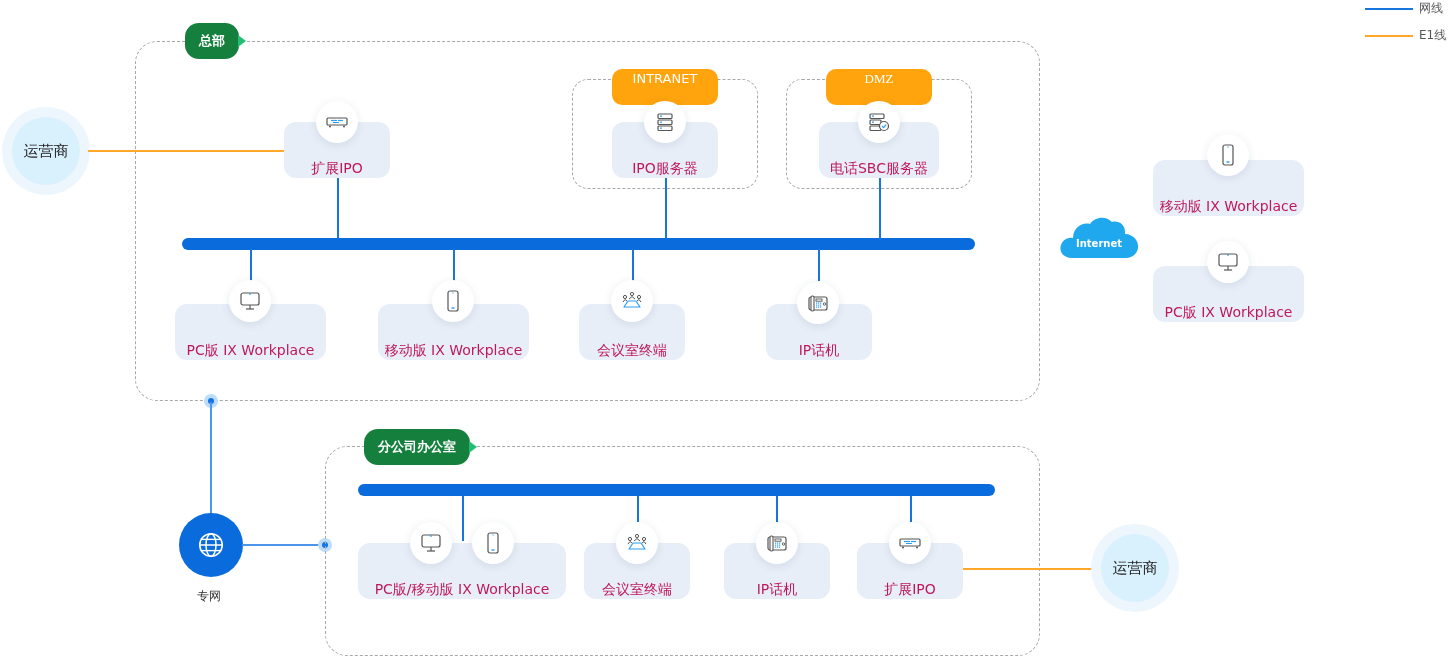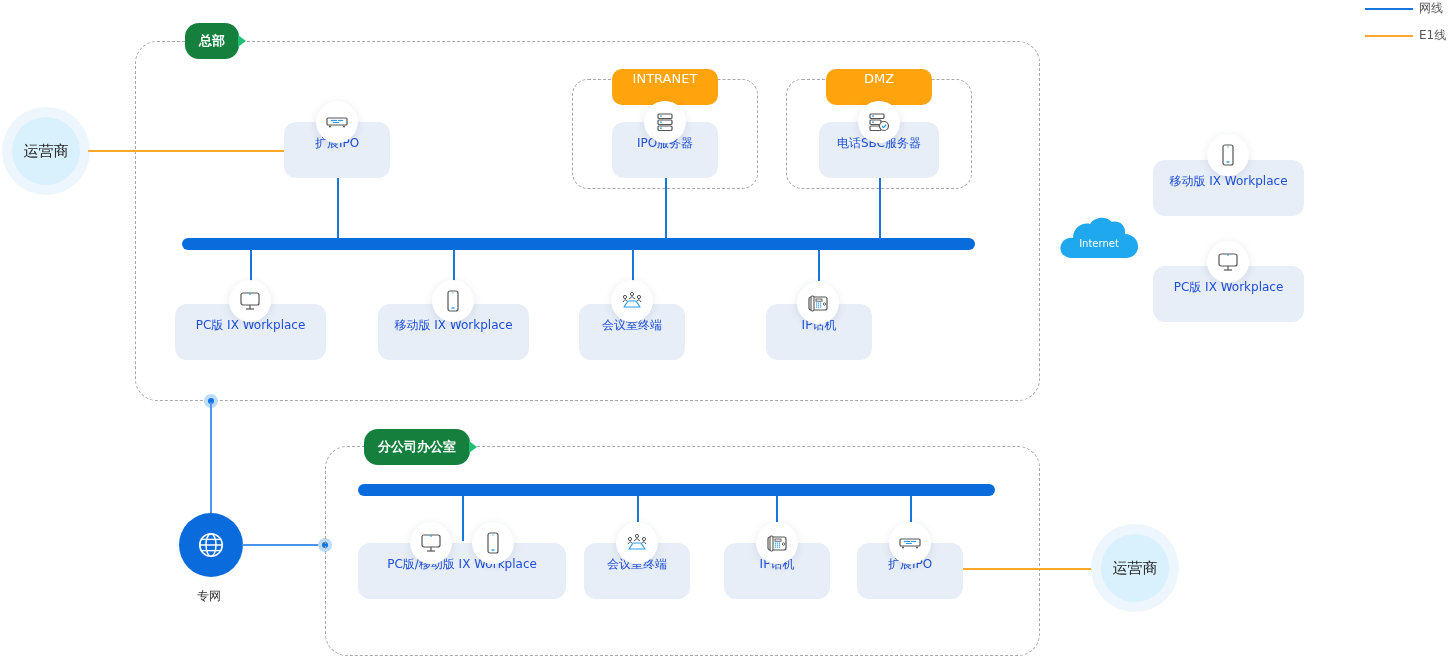--- a/index.html
+++ b/index.html
@@ -21,22 +21,22 @@
                line-height: 20px; text-align: center; border-radius: 10px; }
 
   
   .bus { position: absolute; background: #0a6cdc; height: 12px; border-radius: 6px; }
   .vline { position: absolute; width: 1.5px; background: #1875de; }
   .hline-orange { position: absolute; height: 1.5px; background: #ffa726; }
   .hline-blue { position: absolute; height: 2px; background: #4c95ea; }
 
   
   .card { position: absolute; background: #e8eef7; border-radius: 12px; height: 56px;
-          display: flex; align-items: flex-end; justify-content: center; padding-bottom: 26px;
-          font-size: 12px; color: #1d4ed8; white-space: nowrap; }
+          display: flex; align-items: flex-end; justify-content: center; padding-bottom: 0;
+          font-size: 14px; color: #be185d; white-space: nowrap; }
   .bubble { position: absolute; width: 42px; height: 42px; border-radius: 50%; background: #fff;
             box-shadow: 0 2px 8px rgba(40,70,120,0.12); display: flex; align-items: center; justify-content: center; }
   .bubble svg { width: 24px; height: 24px; }
 
   
   .carrier-outer { position: absolute; width: 88px; height: 88px; border-radius: 50%; background: #eef6fd; }
   .carrier-inner { position: absolute; left: 10px; top: 10px; width: 68px; height: 68px; border-radius: 50%;
                    background: #d9f0fd; display: flex; align-items: center; justify-content: center; font-size: 15px; color: #222; }
 
   
@@ -124,21 +124,21 @@
   <span class="legend-line" style="background:#ffa726"></span>
   <span>E1线</span>
 </div>
 
 <div class="zone" style="left:135px; top:41px; width:905px; height:360px;"></div>
 <div class="tag-green" style="left:185px; top:23px;">总部</div>
 
 <div class="zone" style="left:572px; top:79px; width:186px; height:110px; border-radius:16px;"></div>
 <div class="tag-orange" style="left:612px; top:69px; width:106px;">INTRANET</div>
 <div class="zone" style="left:786px; top:79px; width:186px; height:110px; border-radius:16px;"></div>
-<div class="tag-orange" style="left:826px; top:69px; width:106px;">DMZ</div>
+<div class="tag-orange" style="left:826px; top:69px; width:106px;font-family:Liberation Serif, serif;">DMZ</div>
 
 <div class="carrier-outer" style="left:2px; top:107px;">
   <div class="carrier-inner">运营商</div>
 </div>
 <div class="hline-orange" style="left:88px; top:150px; width:197px;"></div>
 
 <div class="bus" style="left:182px; top:238px; width:793px;"></div>
 
 <div class="vline" style="left:337px; top:177px; height:62px;"></div>
 <div class="vline" style="left:665px; top:177px; height:62px;"></div>
@@ -209,21 +209,21 @@
 <div class="bubble" style="left:797px; top:282px;">
     <svg>
       <use href="#ic-desk-phone"></use>
     </svg>
   </div>
 
 <div class="abs" style="left:1058px; top:214px; width:82px; height:46px;">
   <svg width="82" height="46" viewBox="0 0 82 46">
     <path d="M14 44 C4 44 1 36 3 31 C5 25 11 23 15 24 C15 14 24 8 32 10 C36 3 48 1 54 8 C60 6 68 10 67 20 C76 20 81 28 80 34 C79 41 73 44 68 44 Z" fill="#1fa8ee"></path>
   </svg>
-  <span class="abs" style="left:0; top:24px; width:82px; text-align:center; font-size:10px; color:#fff; font-weight:normal;">Internet</span>
+  <span class="abs" style="left:0; top:24px; width:82px; text-align:center; font-size:10px; color:#fff; font-weight:bold;">Internet</span>
 </div>
 
 <div class="card" style="left:1153px; top:160px; width:151px;">
   <span>移动版 IX Workplace</span>
 </div>
 <div class="bubble" style="left:1207px; top:134px;">
     <svg>
       <use href="#ic-mobile"></use>
     </svg>
   </div>

